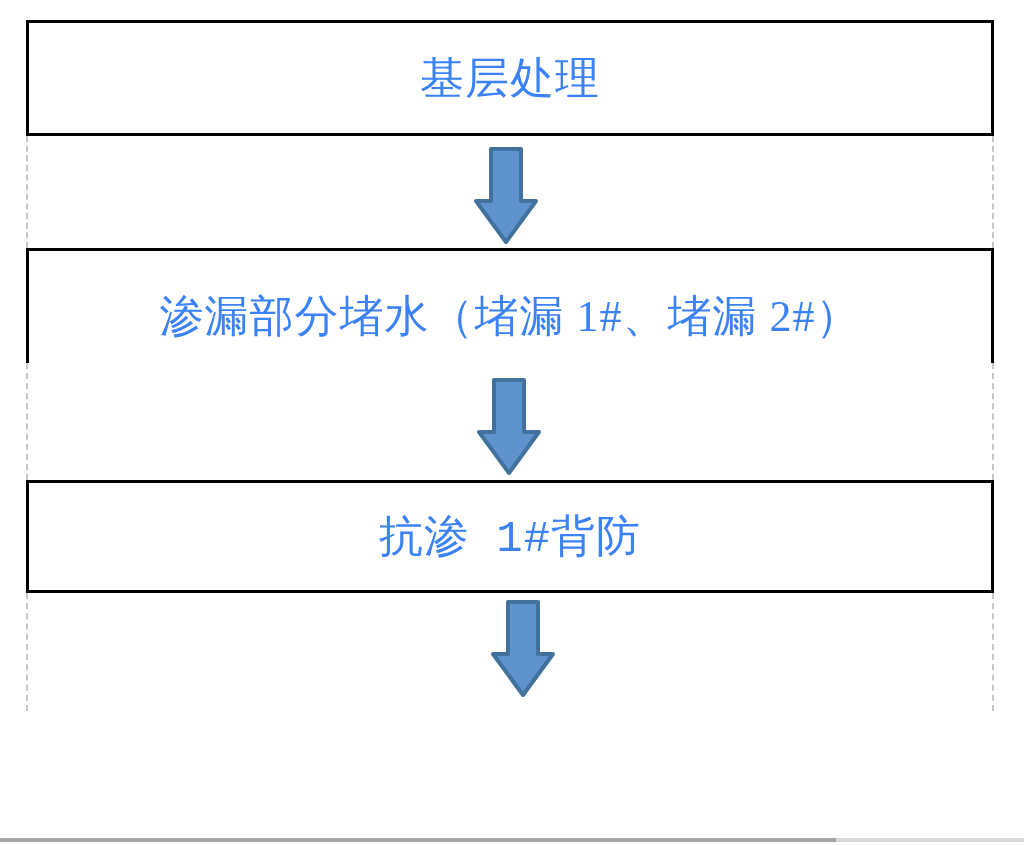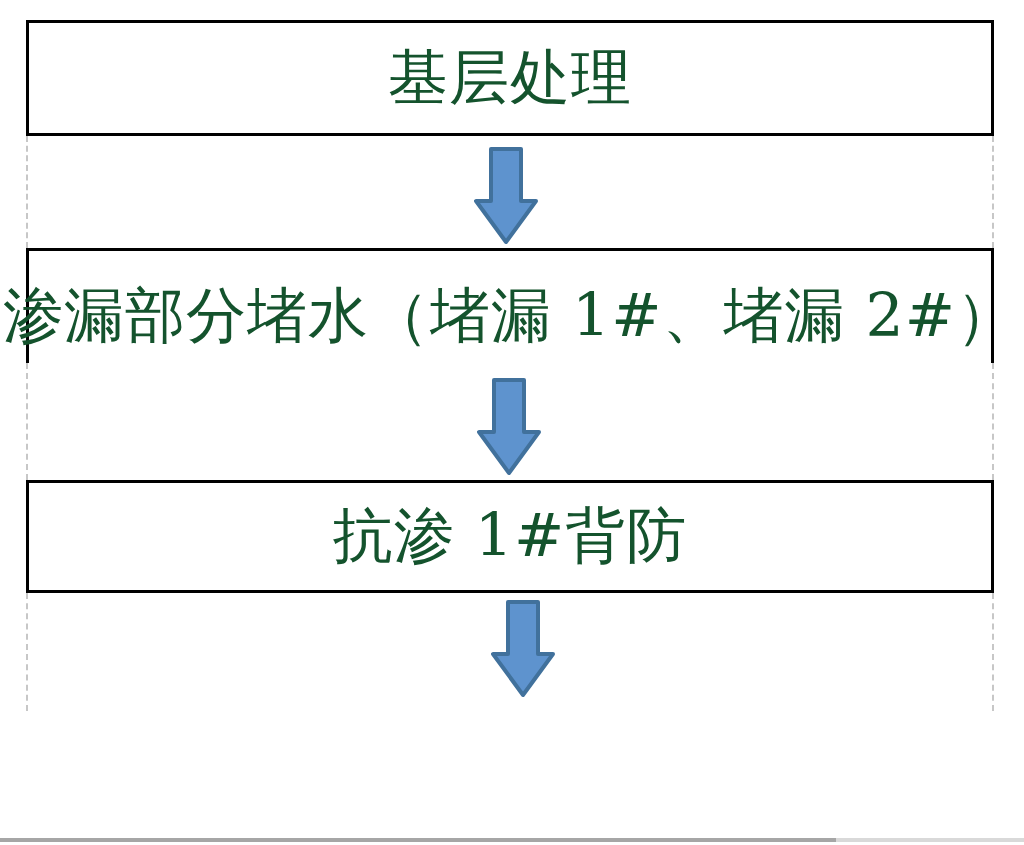--- a/index.html
+++ b/index.html
@@ -21,26 +21,26 @@
     left: 26px;
     width: 968px;
     box-sizing: border-box;
     border: 3px solid #000000;
     background: #ffffff;
     display: flex;
     align-items: center;
     justify-content: center;
   }
   .box-1 { top: 20px;  height: 116px; }
-  .box-2 { top: 248px; height: 137px; }
-  .box-3 { top: 480px; height: 113px; }
+  .box-2 { top: 248px; height: 137px; font-family: Liberation Serif, serif; }
+  .box-3 { top: 480px; height: 113px; font-family: Liberation Mono, monospace; }
   .box-4 { top: 711px; height: 113px; }
   .flow-label {
-    font-size: 60px;
-    color: #14532d;
+    font-size: 44px;
+    color: #3b82f6;
     letter-spacing: 1px;
     white-space: nowrap;
     text-align: center;
   }
   
   .flow-gap {
     position: absolute;
     left: 26px;
     width: 968px;
     box-sizing: border-box;

